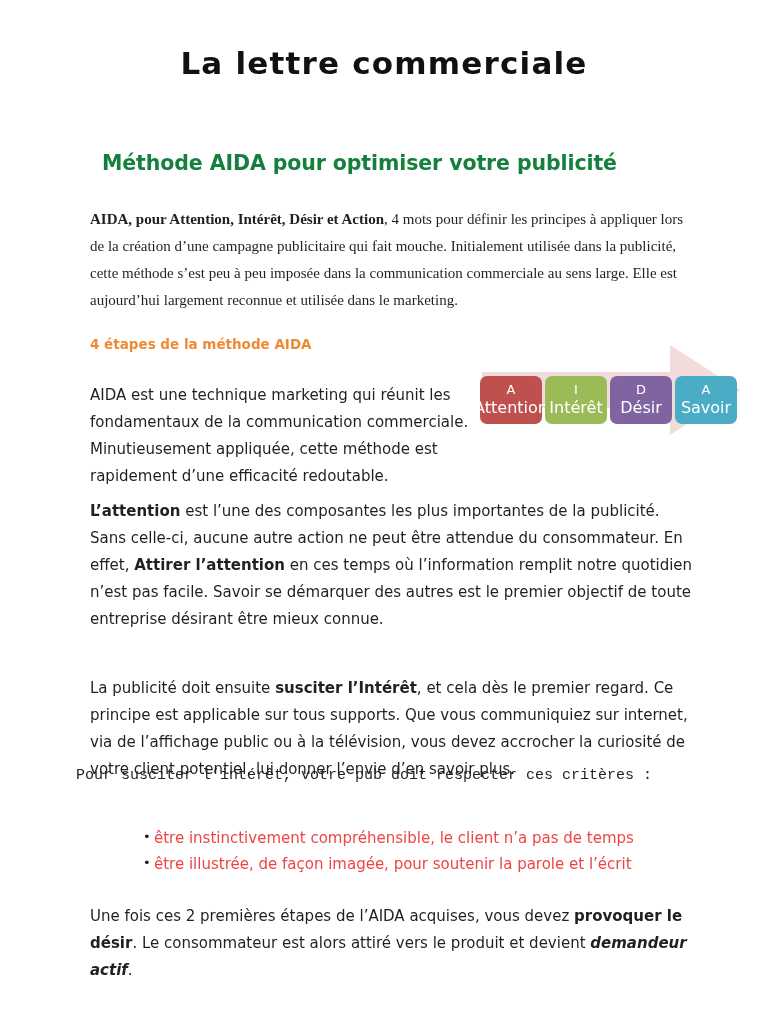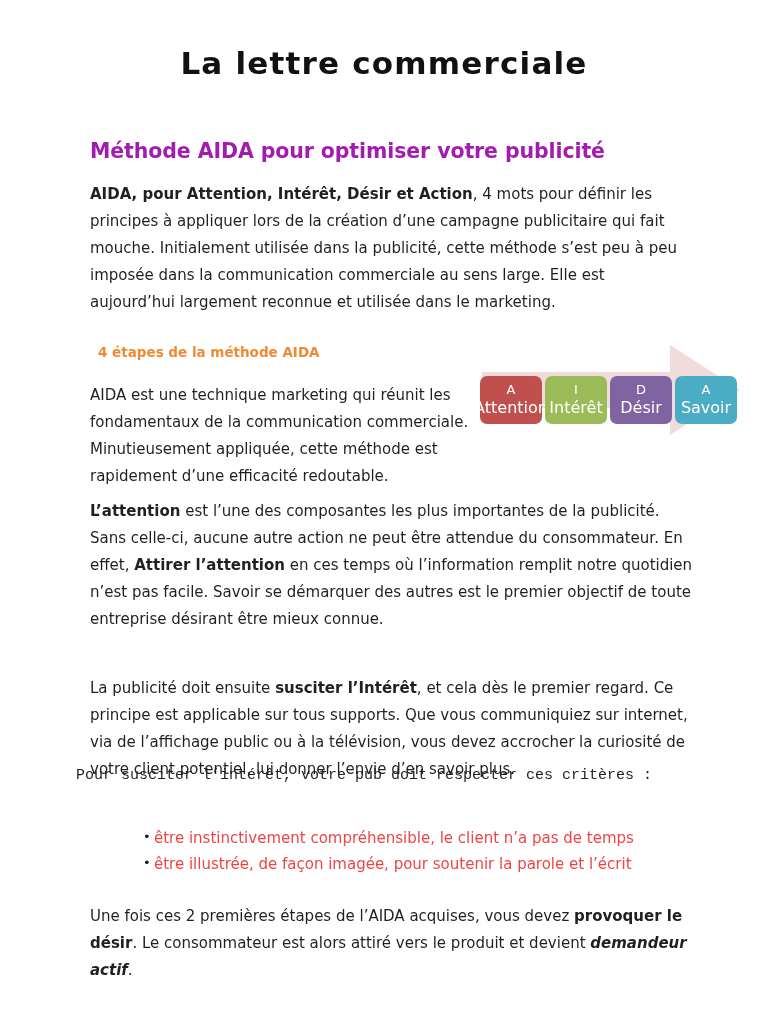--- a/index.html
+++ b/index.html
@@ -24,52 +24,52 @@
     font-size: 31px;
     letter-spacing: 1.2px;
     color: #111111;
     margin: 0;
     padding-top: 45px;
     line-height: 1.2;
   }
 
   
   .h-orange-1 {
-    color: #a21caf;
+    color: #15803d;
     font-weight: bold;
     font-size: 20.5px;
     letter-spacing: -0.1px;
-    margin: 0;
+    margin: 12px;
     padding: 0;
     position: absolute;
     left: 90px;
     top: 139px;
     line-height: 1.2;
   }
   .h-orange-2 {
     color: #ef8a33;
     font-weight: bold;
     font-size: 13.5px;
-    margin: 8px;
+    margin: 0;
     position: absolute;
     left: 90px;
     top: 336px;
     line-height: 1.2;
   }
 
   
   .body-text {
     position: absolute;
     font-size: 15px;
     line-height: 27px;
     color: #231f20;
     font-family: "DejaVu Sans", "Liberation Sans", sans-serif;
     text-align: left;
   }
-  .p1 { left: 90px; top: 181px; width: 600px; }
+  .p1 { left: 90px; top: 206px; width: 600px; font-family: Liberation Serif, serif; }
   .p2 { left: 90px; top: 382px; width: 382px; }
   .p3 { left: 90px; top: 498px; width: 604px; }
   .p4 { left: 90px; top: 643px; width: 604px; margin-top: 32px; }
   .p5 { left: 76px; top: 762px; width: 604px; font-family: Liberation Mono, monospace; }
   .p6 { left: 90px; top: 903px; width: 608px; }
 
   b, strong { font-weight: bold; }
   .bi { font-weight: bold; font-style: italic; }
 
   

